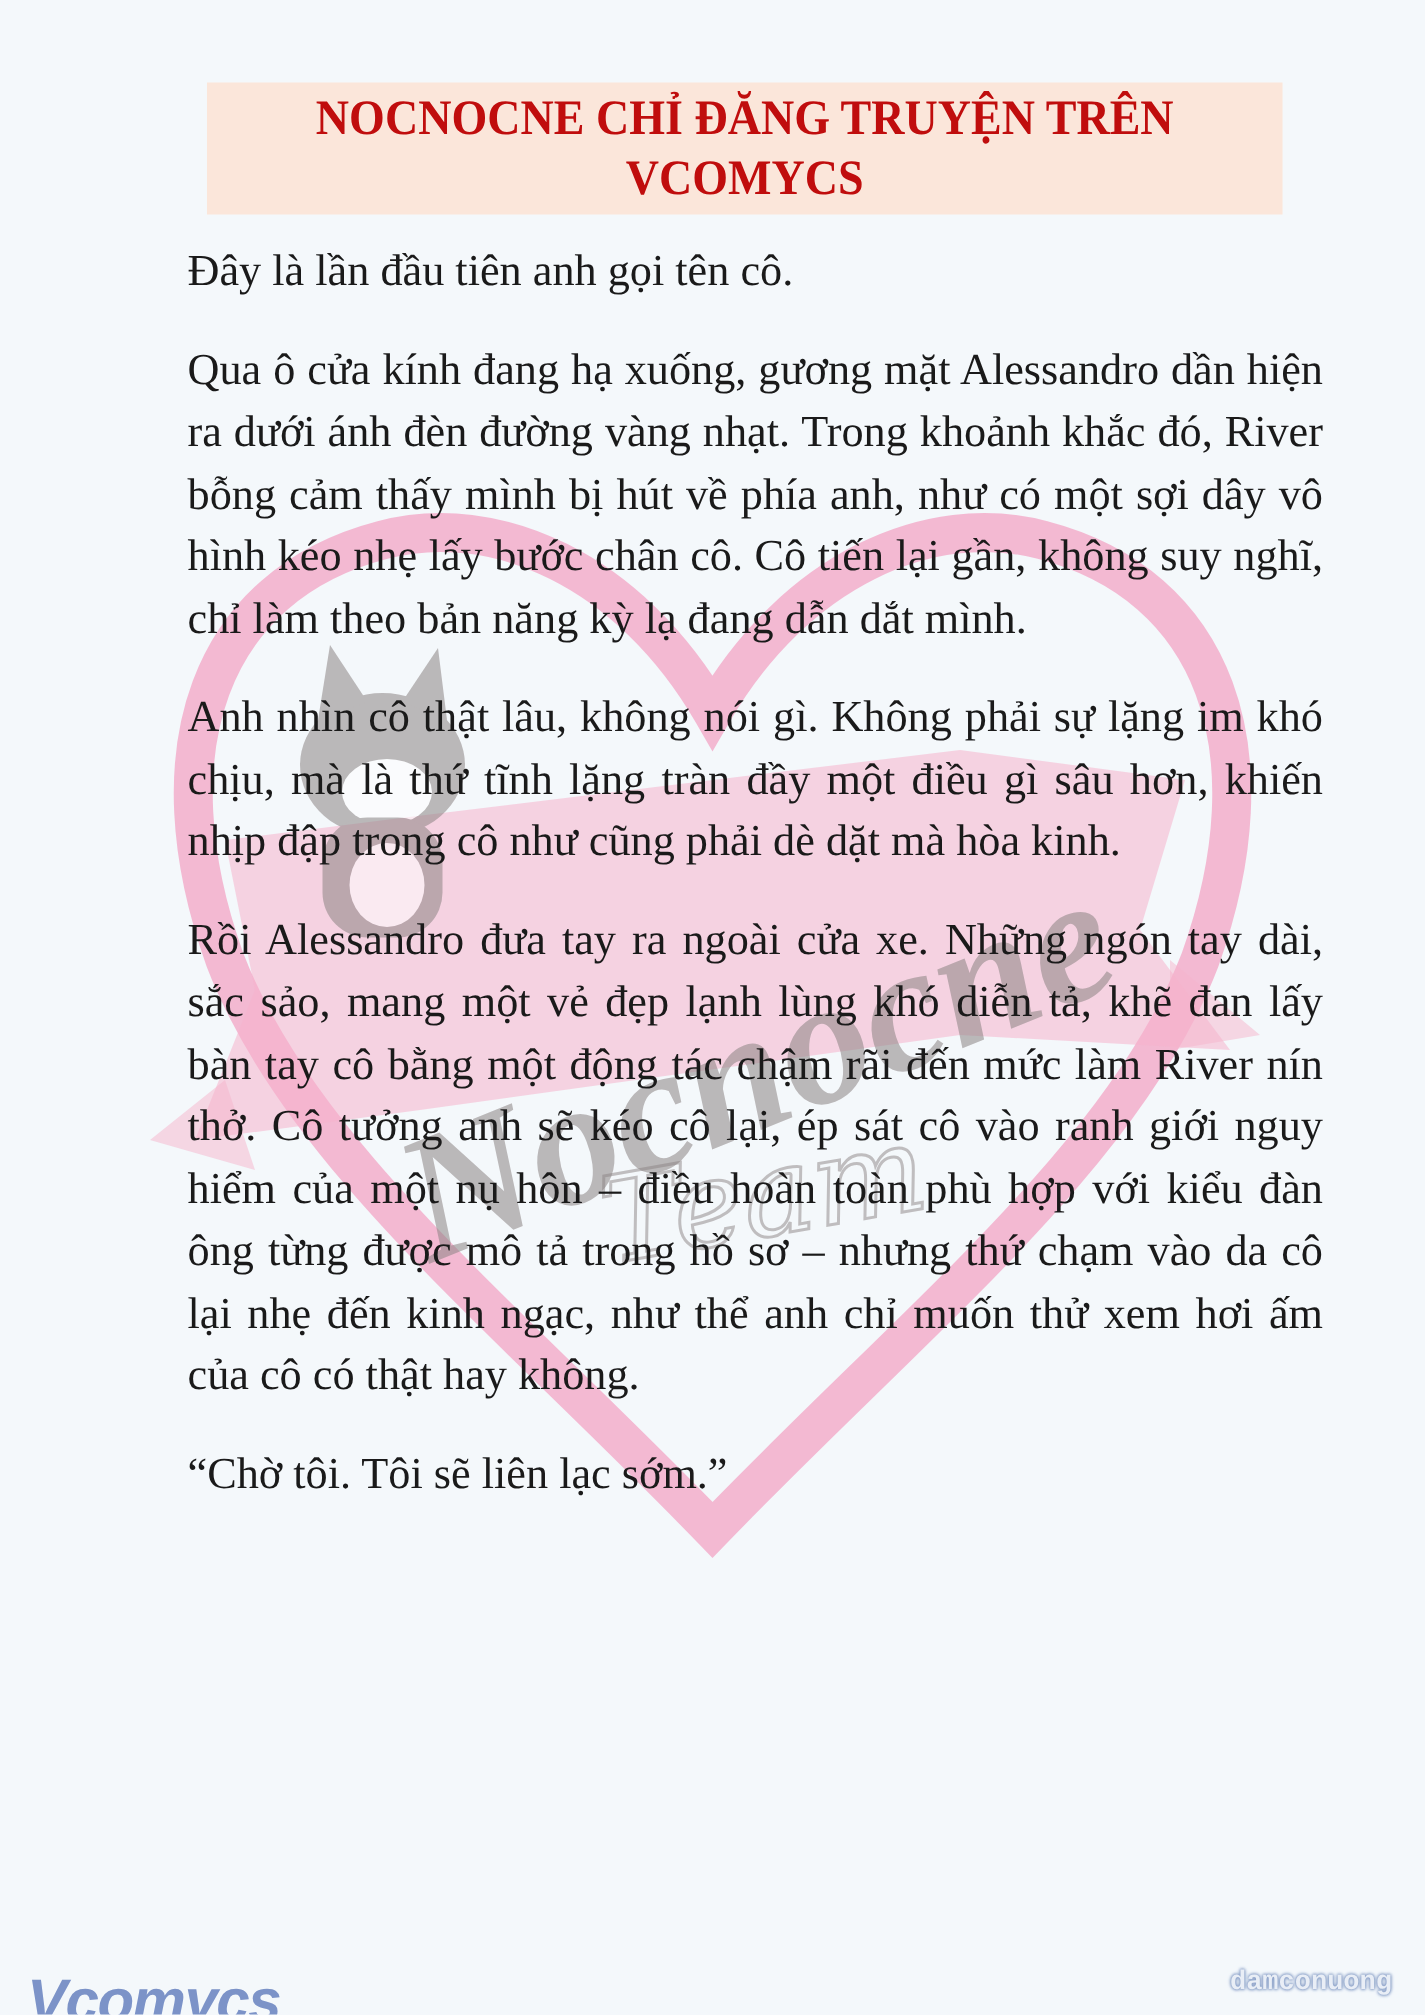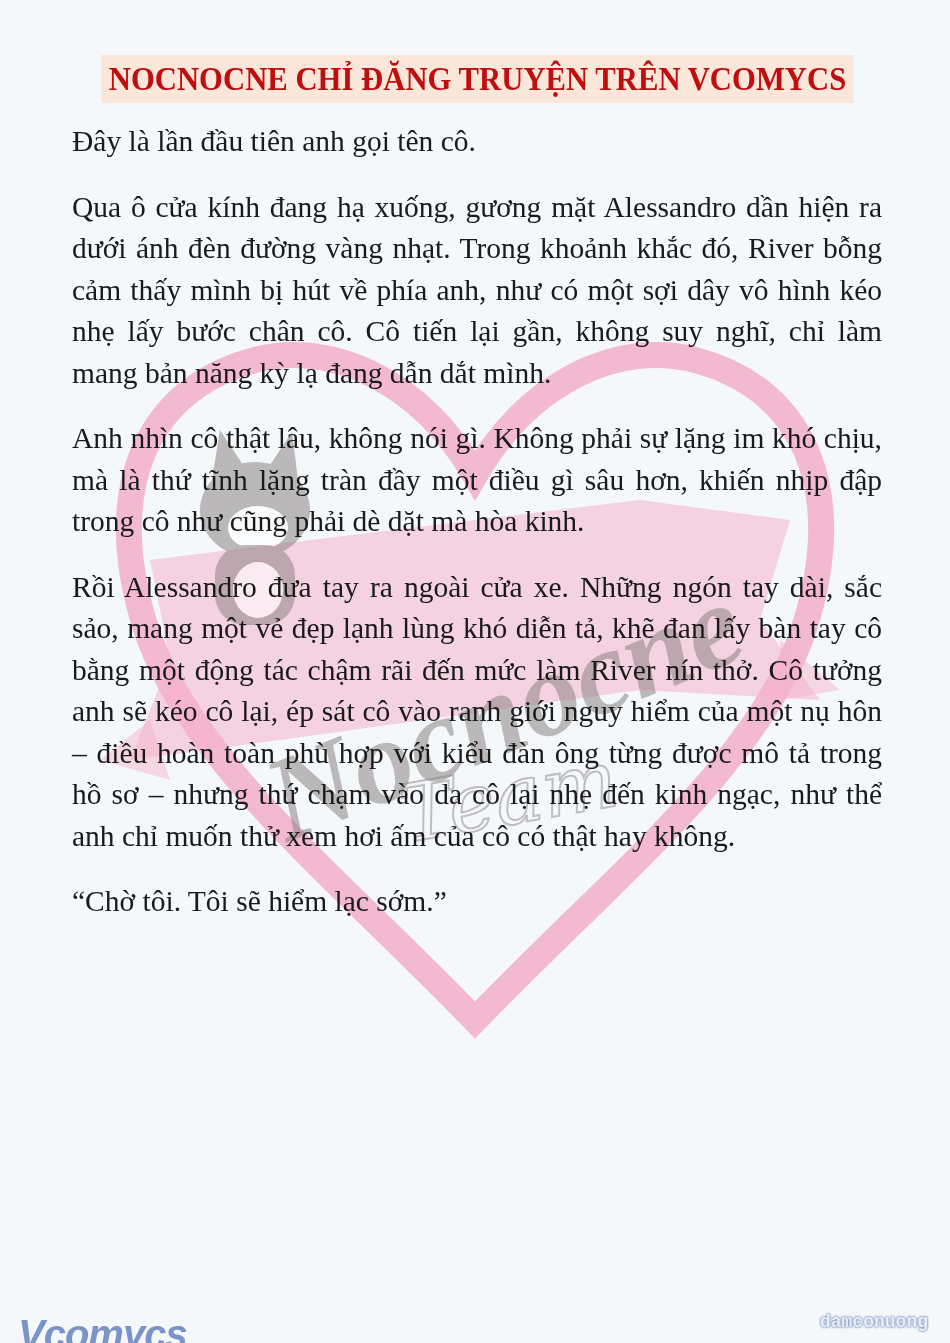--- a/index.html
+++ b/index.html
@@ -8,21 +8,21 @@
       background: #f4f8fb;
       position: relative;
       font-family: "DejaVu Serif", "Liberation Serif", serif;
     }
     .watermark {
       position: absolute; left: 0; top: 0; width: 950px; height: 1343px;
       pointer-events: none; z-index: 0;
     }
     .page {
       position: relative; z-index: 1;
-      padding: 0 68px 0 72px;
+      padding: 0 68px 0 111px;
     }
     .banner-wrap { text-align: center; padding-top: 55px; }
     .banner {
       display: inline-block;
       background: #fbe6da;
       color: #c00d0d;
       font-family: "Liberation Serif", "DejaVu Serif", serif;
       font-weight: bold;
       font-size: 33px;
       letter-spacing: 0px;
@@ -31,20 +31,21 @@
       transform-origin: center;
       line-height: 40px;
     }
     .body-text {
       margin-top: 18px;
       color: #1a1a1a;
       font-family: "Liberation Serif", "DejaVu Serif", serif;
       font-size: 29.5px;
       line-height: 41.5px;
       text-align: justify;
+      margin-left: 14px;
     }
     .body-text p { margin: 0 0 24px 0; }
     .footer-logo {
       position: absolute; left: 18px; top: 1312px; z-index: 1;
       font-family: "Liberation Sans", "DejaVu Sans", sans-serif;
       font-style: italic; font-weight: bold;
       font-size: 40px; letter-spacing: -1px;
       color: #7c93c8;
     }
     .footer-credit {
@@ -85,21 +86,21 @@
   <text x="400" y="830" transform="rotate(-10 475 800)" font-family="'DejaVu Serif', serif" font-style="italic" font-size="80" fill="none" stroke="#8c8484" stroke-width="2" opacity="0.5">Team</text>
 </svg>
 
 <div class="page">
   <div class="banner-wrap">
     <span class="banner">NOCNOCNE CHỈ ĐĂNG TRUYỆN TRÊN VCOMYCS</span>
   </div>
 
   <div class="body-text">
     <p>Đây là lần đầu tiên anh gọi tên cô.</p>
-    <p>Qua ô cửa kính đang hạ xuống, gương mặt Alessandro dần hiện ra dưới ánh đèn đường vàng nhạt. Trong khoảnh khắc đó, River bỗng cảm thấy mình bị hút về phía anh, như có một sợi dây vô hình kéo nhẹ lấy bước chân cô. Cô tiến lại gần, không suy nghĩ, chỉ làm mang bản năng kỳ lạ đang dẫn dắt mình.</p>
+    <p>Qua ô cửa kính đang hạ xuống, gương mặt Alessandro dần hiện ra dưới ánh đèn đường vàng nhạt. Trong khoảnh khắc đó, River bỗng cảm thấy mình bị hút về phía anh, như có một sợi dây vô hình kéo nhẹ lấy bước chân cô. Cô tiến lại gần, không suy nghĩ, chỉ làm theo bản năng kỳ lạ đang dẫn dắt mình.</p>
     <p>Anh nhìn cô thật lâu, không nói gì. Không phải sự lặng im khó chịu, mà là thứ tĩnh lặng tràn đầy một điều gì sâu hơn, khiến nhịp đập trong cô như cũng phải dè dặt mà hòa kinh.</p>
     <p>Rồi Alessandro đưa tay ra ngoài cửa xe. Những ngón tay dài, sắc sảo, mang một vẻ đẹp lạnh lùng khó diễn tả, khẽ đan lấy bàn tay cô bằng một động tác chậm rãi đến mức làm River nín thở. Cô tưởng anh sẽ kéo cô lại, ép sát cô vào ranh giới nguy hiểm của một nụ hôn – điều hoàn toàn phù hợp với kiểu đàn ông từng được mô tả trong hồ sơ – nhưng thứ chạm vào da cô lại nhẹ đến kinh ngạc, như thể anh chỉ muốn thử xem hơi ấm của cô có thật hay không.</p>
-    <p>“Chờ tôi. Tôi sẽ hiểm lạc sớm.”</p>
+    <p>“Chờ tôi. Tôi sẽ liên lạc sớm.”</p>
   </div>
 </div>
 
 <div class="footer-logo">Vcomycs</div>
 <div class="footer-credit">damconuong</div>
 
 </body></html>

